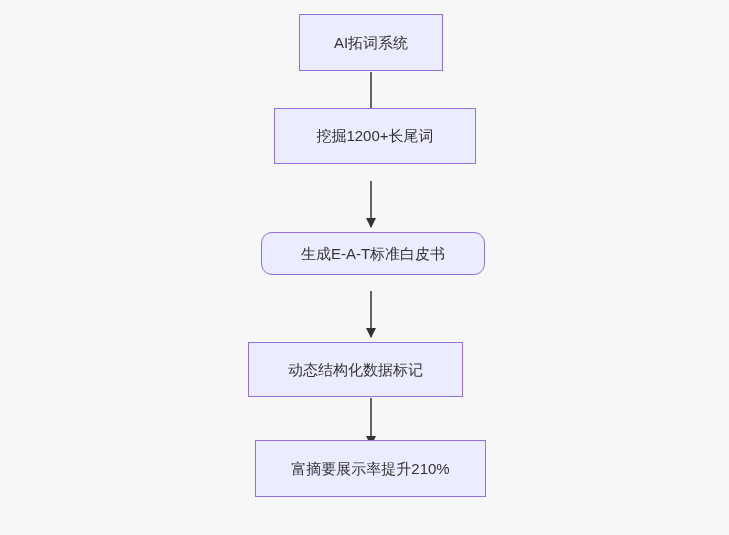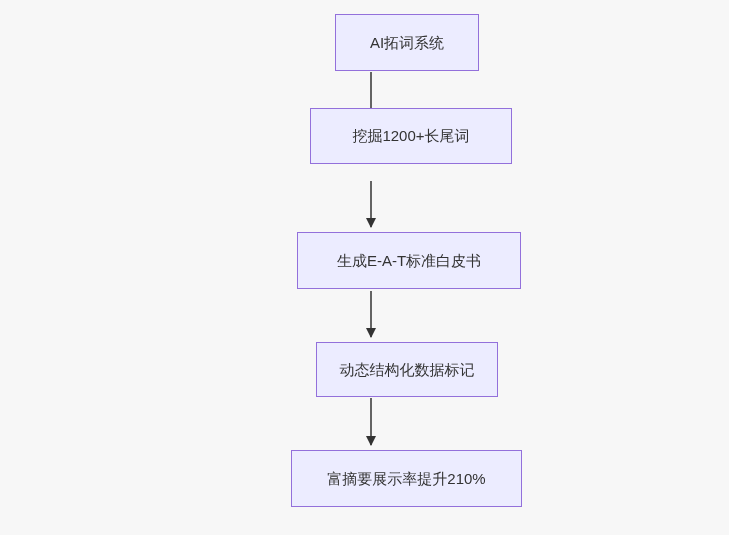--- a/index.html
+++ b/index.html
@@ -33,27 +33,26 @@
     background: #ececff;
     border: 1px solid #9370db;
     color: #333333;
     font-size: 15px;
     line-height: 1.2;
     display: flex;
     align-items: center;
     justify-content: center;
     text-align: right;
     white-space: nowrap;
-    margin-left: 36px;
   }
   .node-1 { left: 299px; top: 14px;  width: 144px; height: 57px; }
   .node-2 { left: 274px; top: 108px; width: 202px; height: 56px; }
-  .node-3 { left: 261px; top: 232px; width: 224px; height: 57px; }
-  .node-4 { left: 280px; top: 342px; width: 182px; height: 55px; }
-  .node-5 { left: 255px; top: 450px; width: 231px; height: 57px; }
+  .node-3 { left: 261px; top: 232px; width: 224px; height: 43px; border-radius: 11px; }
+  .node-4 { left: 248px; top: 342px; width: 215px; height: 55px; }
+  .node-5 { left: 255px; top: 440px; width: 231px; height: 57px; }
 </style>
 </head>
 <body>
 
 <div class="canvas">
 
   <svg class="edge-layer" width="729" height="535" viewBox="0 0 729 535" xmlns="http://www.w3.org/2000/svg">
     <defs>
       <marker id="arrowhead" viewBox="0 0 10 10" refX="9" refY="5" markerWidth="7" markerHeight="7" orient="auto-start-reverse">
         <path d="M0,0 L10,5 L0,10 z" fill="#333333"></path>

